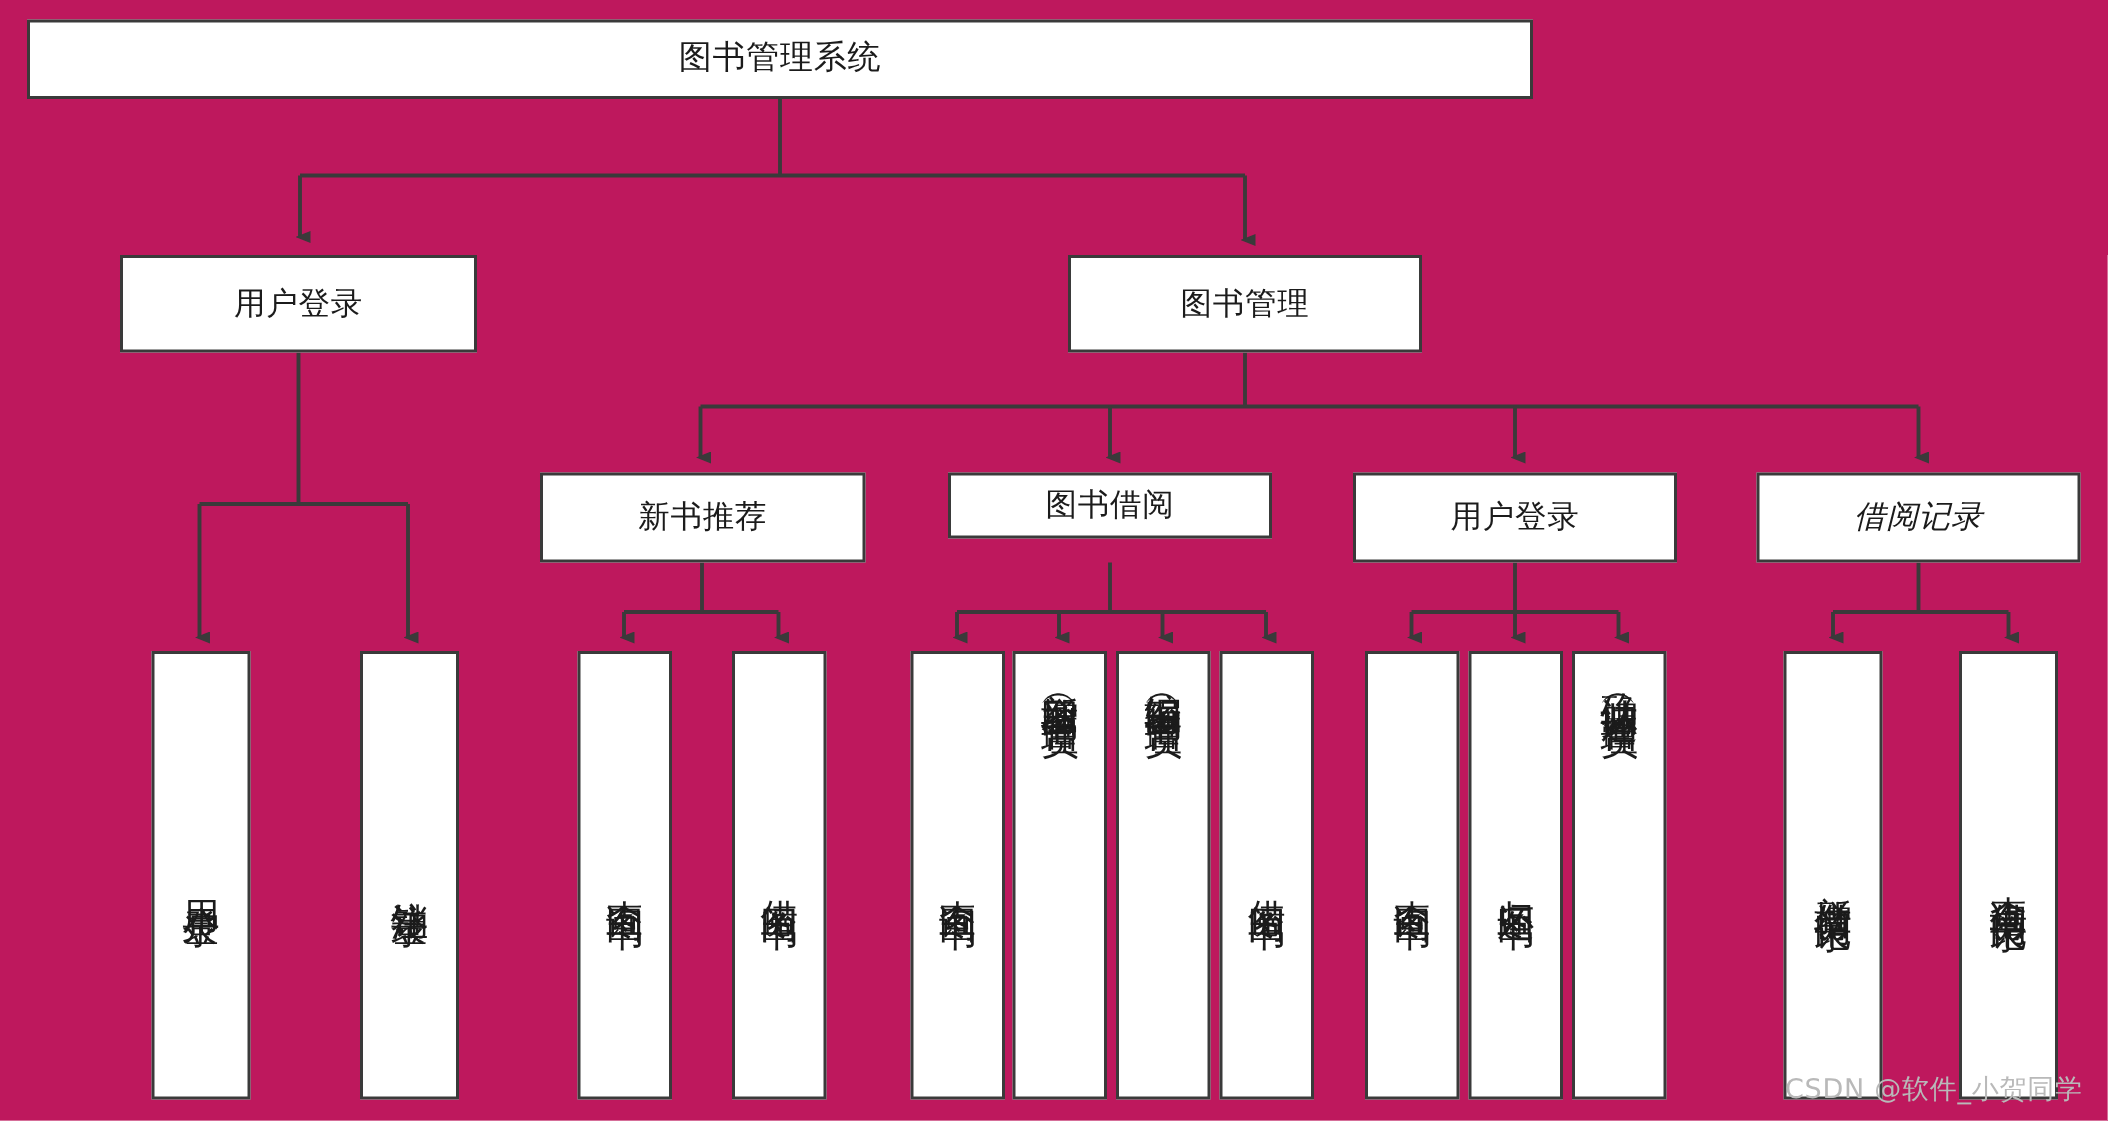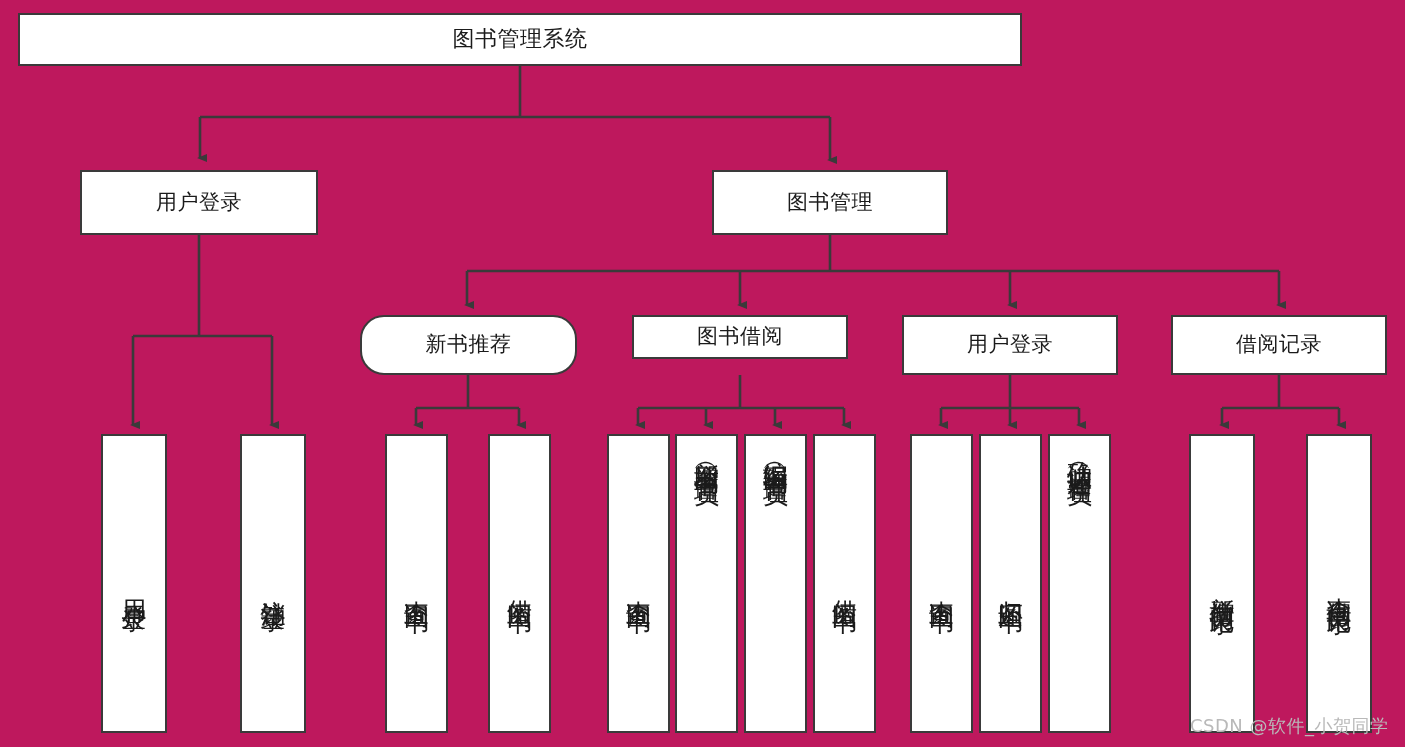--- a/index.html
+++ b/index.html
@@ -137,30 +137,30 @@
     <span class="label">图书管理系统</span>
   </div>
 
   <div class="node horiz" style="left:80px; top:170px; width:238px; height:65px;">
     <span class="label">用户登录</span>
   </div>
   <div class="node horiz" style="left:712px; top:170px; width:236px; height:65px;">
     <span class="label">图书管理</span>
   </div>
 
-  <div class="node horiz" style="left:360px; top:315px; width:217px; height:60px;border-radius:24px;">
+  <div class="node horiz" style="left:360px; top:315px; width:217px; height:60px;">
     <span class="label">新书推荐</span>
   </div>
   <div class="node horiz" style="left:632px; top:315px; width:216px; height:44px;">
     <span class="label">图书借阅</span>
   </div>
   <div class="node horiz" style="left:902px; top:315px; width:216px; height:60px;">
     <span class="label">用户登录</span>
   </div>
-  <div class="node horiz" style="left:1171px; top:315px; width:216px; height:60px;">
+  <div class="node horiz" style="left:1171px; top:315px; width:216px; height:60px;font-style:italic;">
     <span class="label">借阅记录</span>
   </div>
 
   <div class="node vert" style="left:101px; top:434px; width:66px; height:299px;">
     <span class="label">用户登录</span>
   </div>
   <div class="node vert" style="left:240px; top:434px; width:66px; height:299px;">
     <span class="label">注销登录</span>
   </div>
 

